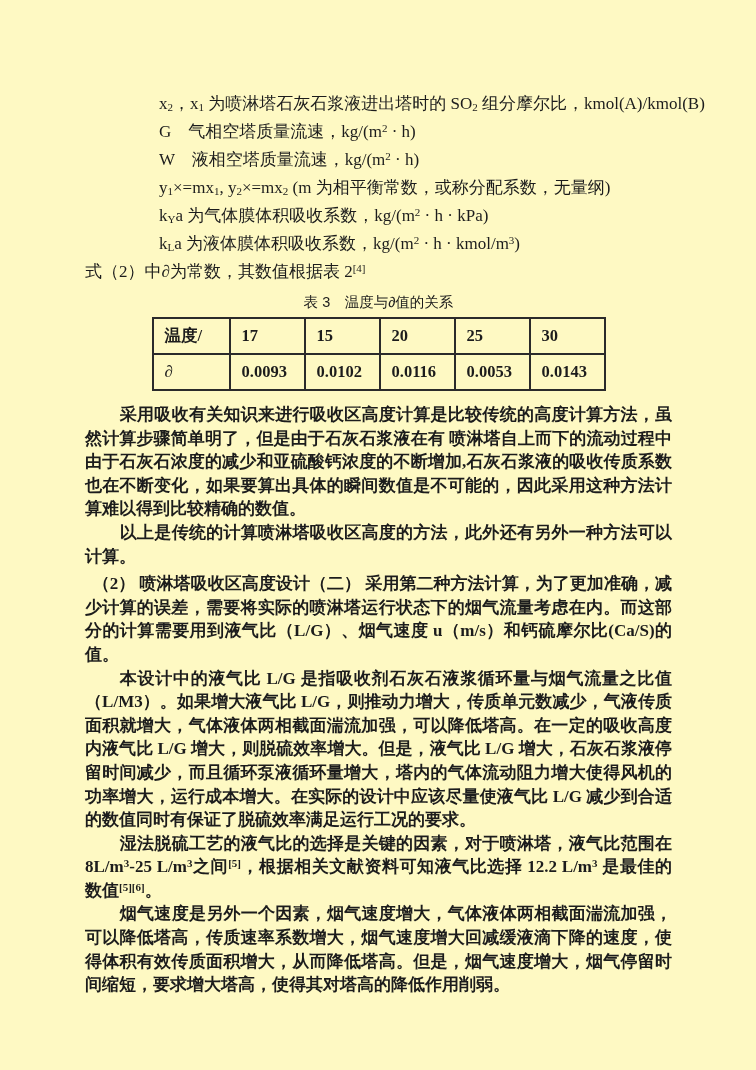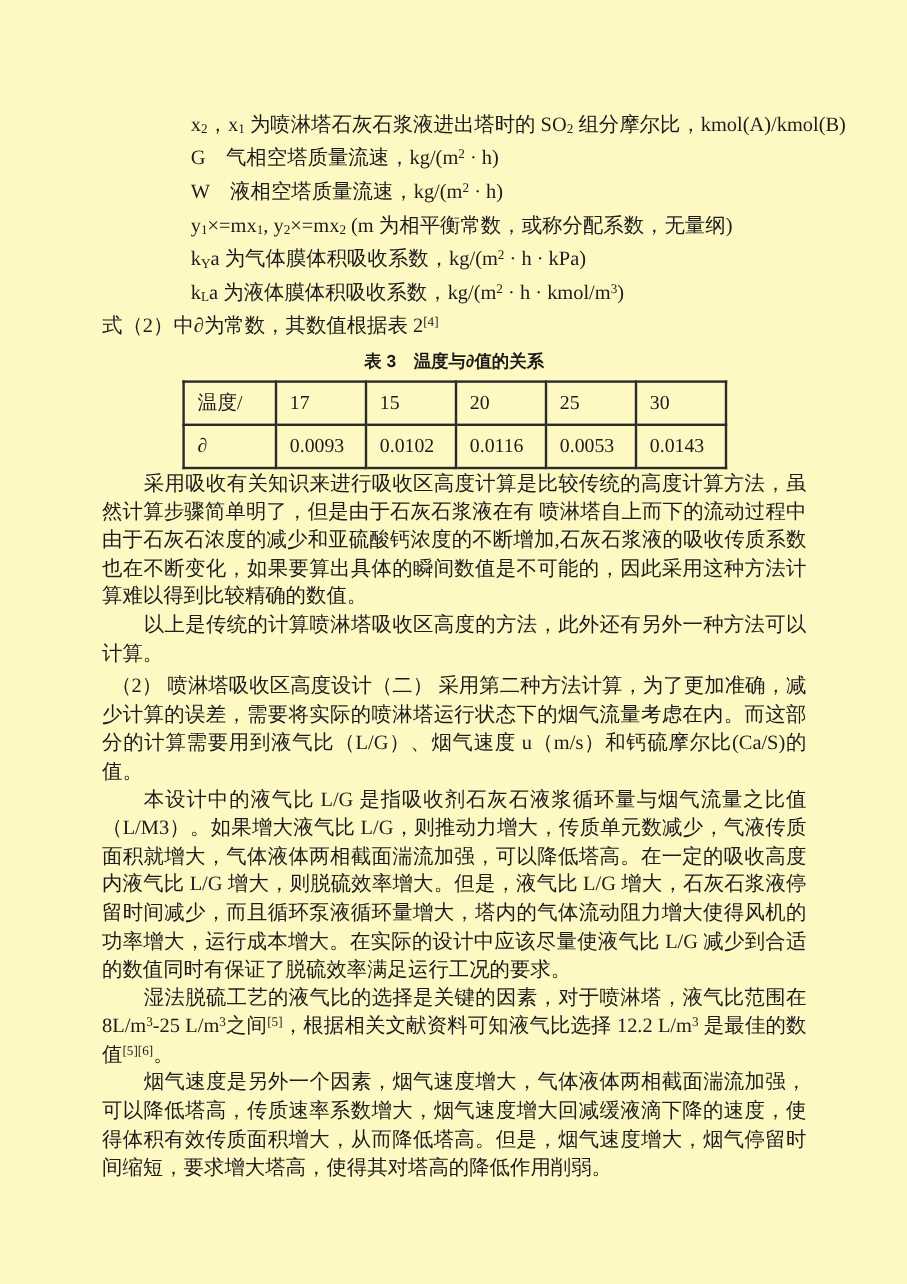--- a/index.html
+++ b/index.html
@@ -17,39 +17,39 @@
   }
   
   .defs { margin-left:74px; font-size:17px; }
   .def-line { line-height:28px; white-space:nowrap; }
   
   .note { font-size:17px; line-height:28px; }
   
   .caption {
     text-align:center;
     font-family:"Liberation Sans","DejaVu Sans",sans-serif;
-    font-weight:bold;
+    font-weight:normal;
     font-size:14.5px;
     line-height:20px;
     margin-top:6px;
   }
   
   table.t3 { border-collapse:collapse; margin:5px auto 0 auto; table-layout:fixed; }
   table.t3 td {
     border:2px solid #2b2b2b;
     width:75px; height:36px;
     font-size:16.5px;
     text-align:left;
     padding-left:11px;
     vertical-align:middle;
-    font-weight:normal;
+    font-weight:bold;
   }
   table.t3 td.first { width:77px; }
   
-  .paras { margin-top:0; font-size:17px; }
+  .paras { margin-top:12px; font-size:17px;font-weight:bold; }
   .paras p {
     line-height:23.6px;
     text-align:justify;
     text-indent:2.05em;
   }
   .paras p.half-indent { text-indent:0.45em; margin-top:4px; }
   sub, sup { font-size:11px; line-height:0; }
   sup { vertical-align:0.45em; }
   sub { vertical-align:-0.2em; }
   .partial { font-style:italic; }

